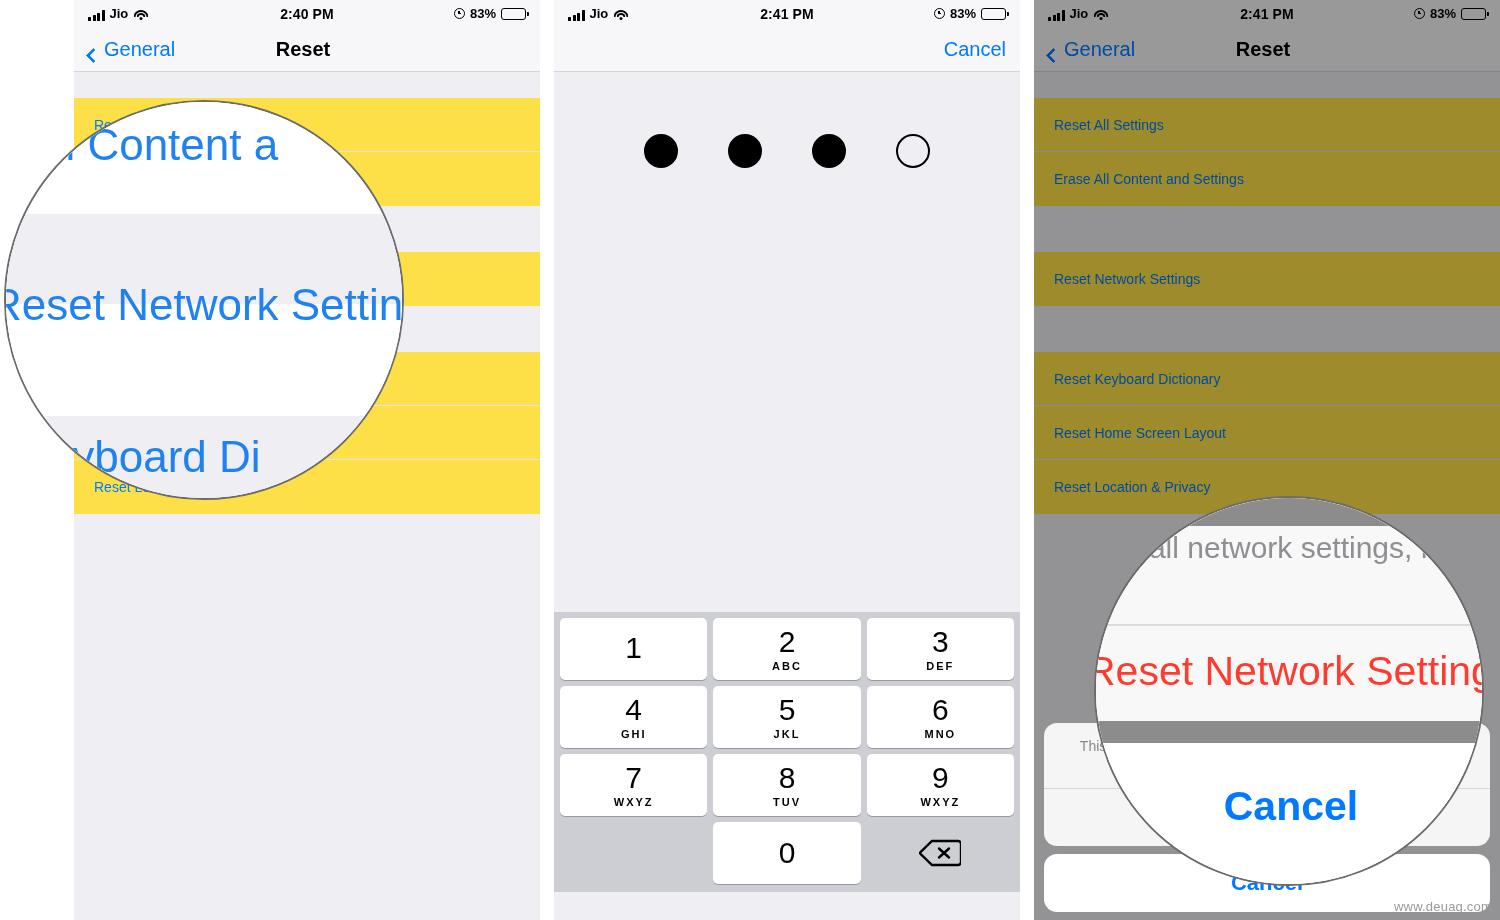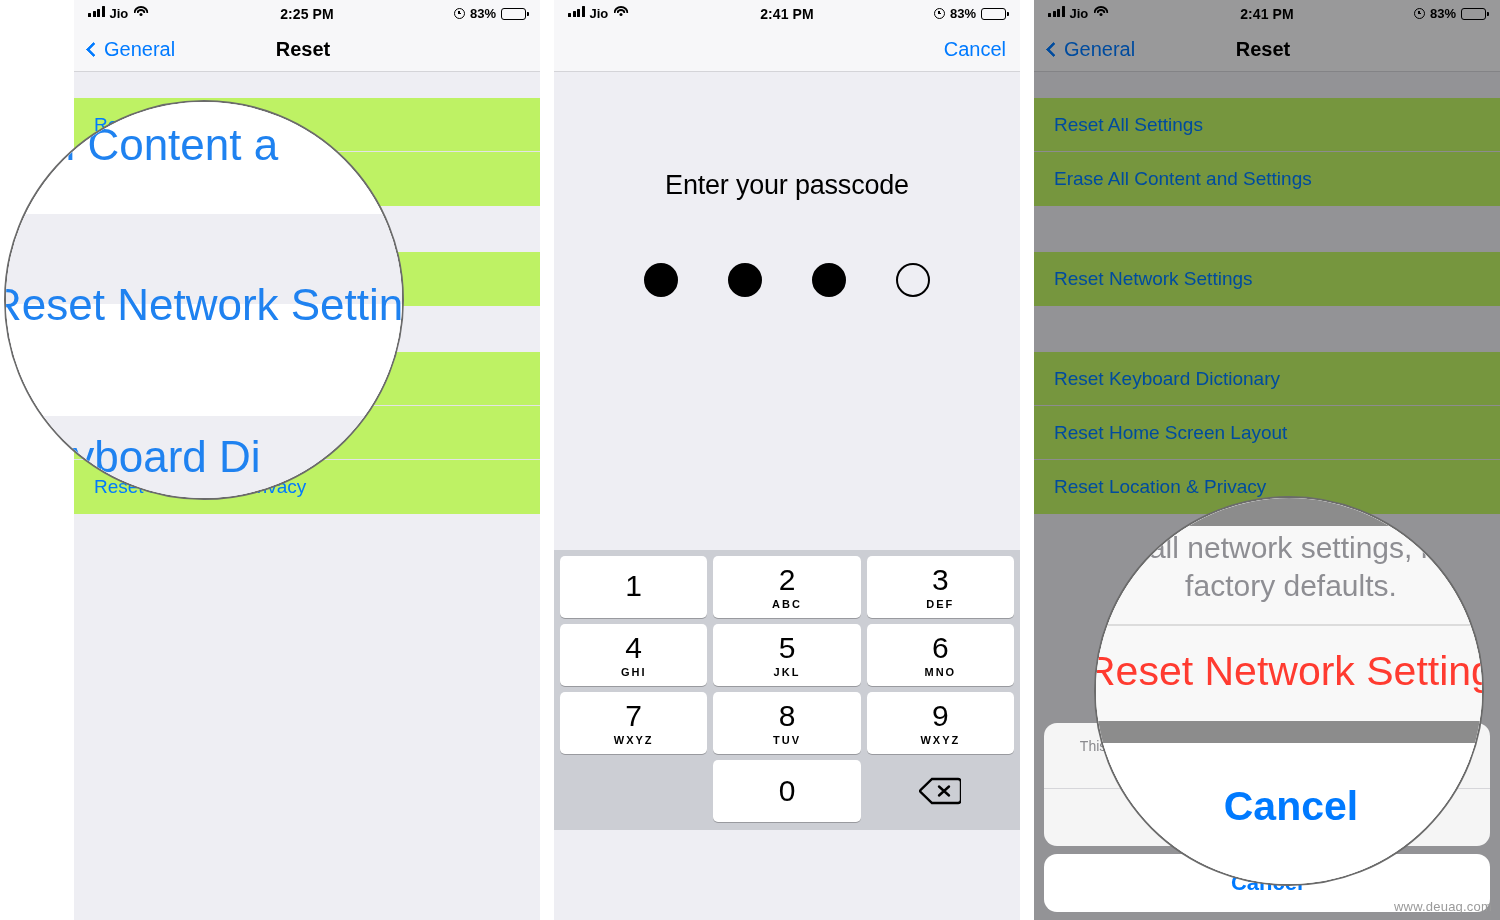--- a/index.html
+++ b/index.html
@@ -18,21 +18,21 @@
   .panel.p3 { left: 1034px; width: 466px; }
 
   .screen { position: relative; width: 100%; height: 100%; background: #eeeef3; }
 
   
   .statusbar {
     height: 27px; display: flex; align-items: center;
     padding: 0 14px; font-size: 14px; font-weight: 700; color: #000;
     background: #f7f7f9;
   }
-  .sb-left  { display: flex; align-items: flex-start; gap: 5px; flex: 1 1 0; }
+  .sb-left  { display: flex; align-items: flex-end; gap: 5px; flex: 1 1 0; }
   .sb-mid   { flex: 0 0 auto; font-size: 14px; font-weight: 700; letter-spacing: .1px;}
   .sb-right { display: flex; align-items: center; justify-content: flex-end; gap: 5px; flex: 1 1 0; }
   .bars { display: flex; align-items: flex-end; gap: 1.5px; height: 11px; }
   .bars i { display:block; width: 3px; background:#000; border-radius: .5px; }
   .bars i:nth-child(1){ height:4px; } .bars i:nth-child(2){ height:6px; }
   .bars i:nth-child(3){ height:8px; } .bars i:nth-child(4){ height:11px; }
   .carrier { font-size: 13px; font-weight: 600; }
   .wifi { position: relative; width: 15px; height: 11px; }
   .wifi span { position:absolute; left:50%; transform:translateX(-50%);
                border:2px solid #000; border-bottom:none; border-radius:50% 50% 0 0 / 100% 100% 0 0; }
@@ -49,30 +49,30 @@
   .batt .fill { height: 100%; width: 84%; background:#000; border-radius:1px; }
   .batt::after { content:""; position:absolute; right:-3.5px; top:3.5px; width:2px; height:4px;
                  background:#000; border-radius:0 1px 1px 0; }
 
   
   .navbar {
     height: 45px; background: #f7f7f9; position: relative;
     display: flex; align-items: center; padding: 0 14px;
     border-bottom: 1px solid #d4d4d8;
   }
-  .nav-back { display: flex; align-items: center; gap: 5px; color: #007aff; font-size: 20px; }
+  .nav-back { display: flex; align-items: flex-end; gap: 5px; color: #007aff; font-size: 20px; }
   .chev { width: 11px; height: 11px; border-left: 3px solid currentColor; border-bottom: 3px solid currentColor;
           transform: rotate(45deg); border-radius: 1px; }
   .nav-title { position: absolute; left: 0; right: 8px; text-align: center;
                font-size: 20px; font-weight: 700; color: #000; pointer-events: none; }
 
   
   .list-gap { background: #eeeef3; }
-  .row { background:#bef264; height: 54px; display:flex; align-items:center; padding: 0 20px;
-         font-size: 19px; color:#007aff; border-bottom: 1px solid #e3e3e6; }
+  .row { background:#fde047; height: 54px; display:flex; align-items:center; padding: 0 20px;
+         font-size: 14px; color:#007aff; border-bottom: 1px solid #e3e3e6; }
   .row.last { border-bottom: none; }
 
   
   .dim-wrap { position: relative; width:100%; height:100%; background:#fff; }
   .dim-overlay { position:absolute; inset:0; background: rgba(0,0,0,0.38); pointer-events:none; }
 
   
   .pc-body { background: #eeeef3; height: 100%; position: relative; }
   .pc-title { text-align: center; font-size: 27px; color:#000; padding-top: 98px; letter-spacing: -.2px; }
   .dots { display:flex; justify-content:center; gap: 50px; margin-top: 62px; }
@@ -128,21 +128,21 @@
               <i></i>
               <i></i>
             </span>
           <span class="carrier">Jio</span>
           <span class="wifi">
               <span></span>
               <span></span>
               <span></span>
             </span>
         </div>
-        <div class="sb-mid">2:25 PM</div>
+        <div class="sb-mid">2:40 PM</div>
         <div class="sb-right">
           <span class="alarm"></span>
           <span class="battpct">83%</span>
           <span class="batt"><span class="fill"></span></span>
         </div>
       </div>
 
       <div class="navbar">
         <div class="nav-back">
           <span class="chev"></span>
@@ -201,21 +201,20 @@
           <span class="battpct">83%</span>
           <span class="batt"><span class="fill"></span></span>
         </div>
       </div>
 
       <div class="navbar">
         <div style="margin-left:auto; color:#007aff; font-size:20px; position:relative; z-index:2;">Cancel</div>
       </div>
 
       <div class="pc-body" style="height:calc(100% - 72px)">
-        <div class="pc-title">Enter your passcode</div>
         <div class="dots">
           <span class="dot filled"></span>
           <span class="dot filled"></span>
           <span class="dot filled"></span>
           <span class="dot"></span>
         </div>
 
         <div class="keypad">
           <div class="krow">
             <div class="key">
@@ -347,22 +346,20 @@
     <div style="position:absolute; left:0; top:126px; width:390px; height:2px; background:#dcdcdc;"></div>
 
     <div style="position:absolute; left:0; top:128px; width:390px; height:95px; background:#f8f8f8;"></div>
 
     <div style="position:absolute; left:0; top:223px; width:390px; height:22px; background:#8c8c8c;"></div>
 
     <div style="position:absolute; left:0; top:245px; width:390px; height:145px; background:#ffffff;"></div>
 
     <div style="position:absolute; left:-12px; top:30px; width:420px; text-align:center;
                 font-size:30px; color:#8e8e93; line-height:1.3; white-space:nowrap;">te all network settings, retu</div>
-    <div style="position:absolute; left:0; top:68px; width:390px; text-align:center;
-                font-size:30px; color:#8e8e93; line-height:1.3;">factory defaults.</div>
 
     <div style="position:absolute; left:-10px; top:150px; width:410px; text-align:center;
                 font-size:41px; color:#ff3b30; white-space:nowrap;">Reset Network Settings</div>
 
     <div style="position:absolute; left:0; top:285px; width:390px; text-align:center;
                 font-size:41px; font-weight:700; color:#007aff;">Cancel</div>
   </div>
 
   <div class="watermark">www.deuaq.com</div>
 </div>

